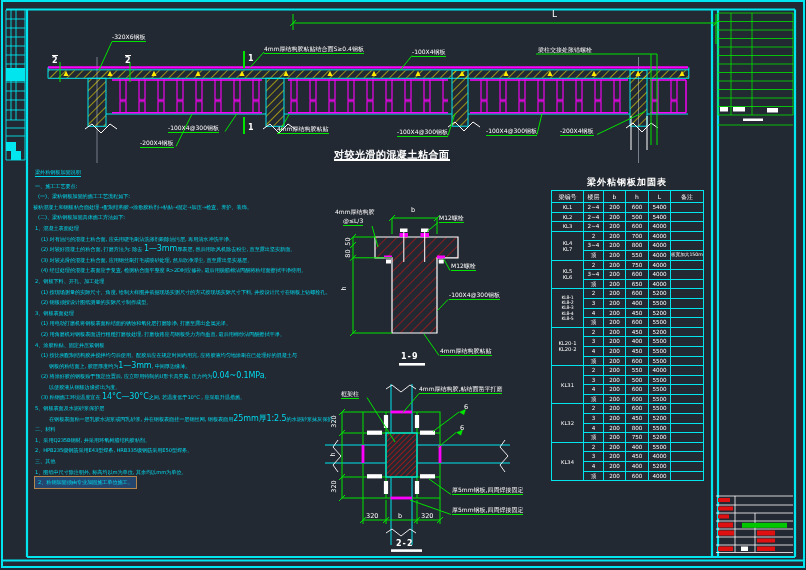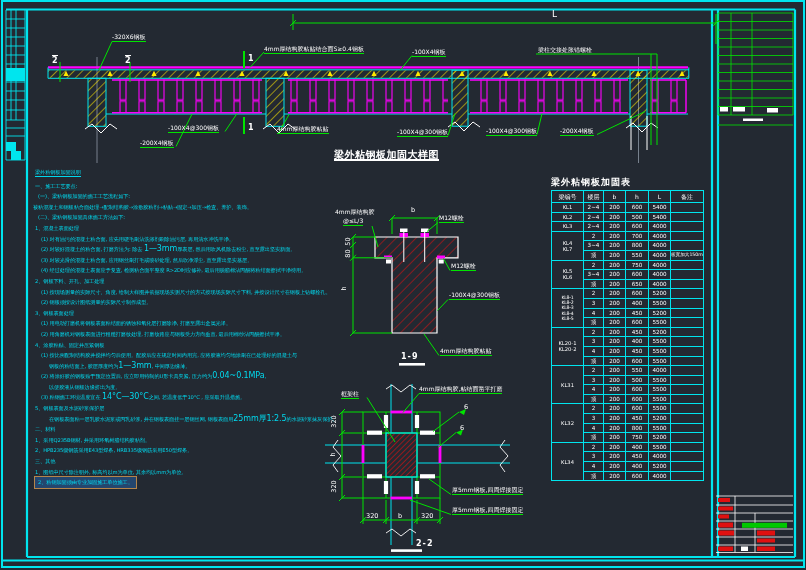--- a/index.html
+++ b/index.html
@@ -29,21 +29,21 @@
   
   #tablewrap{position:absolute;left:551px;top:190px;z-index:3;}
   #tablewrap table{border-collapse:collapse;table-layout:fixed;width:152px;}
   #tablewrap th,#tablewrap td{border:1px solid #00e5ee;color:#fff;text-align:center;vertical-align:middle;
       padding:0;overflow:hidden;white-space:nowrap;font-weight:normal;}
   #tablewrap th{font-size:6px;height:11px;line-height:11px;}
   #tablewrap td{font-size:5.6px;height:8.6px;line-height:8.6px;}
   #tablewrap td.gname{font-size:5.2px;line-height:6px;}
   #tablewrap td.gname.tight{font-size:4.6px;line-height:5.3px;letter-spacing:-0.2px;}
   #tablewrap td.remark{font-size:4.6px;}
-  #tabletitle{position:absolute;left:551px;top:176px;width:152px;text-align:left;color:#fff;
+  #tabletitle{position:absolute;left:551px;top:176px;width:152px;text-align:center;color:#fff;
       font-size:9px;font-weight:bold;letter-spacing:1px;z-index:3;}
 </style>
 </head>
 <body>
 
 <div id="canvas">
 
   <svg id="linework" width="806" height="570" viewBox="0 0 806 570">
     <defs>
       <pattern id="hY" patternUnits="userSpaceOnUse" width="6" height="6" patternTransform="rotate(45)">
@@ -201,21 +201,21 @@
   <span class="lbl ug" style="left:112px;top:33px;">-320X6钢板</span>
   <span class="lbl ug" style="left:264px;top:45px;">4mm厚结构胶粘贴结合面S≥0.4钢板</span>
   <span class="lbl ug" style="left:412px;top:48px;">-100X4钢板</span>
   <span class="lbl" style="left:538px;top:46px;">梁柱交接处胀锚螺栓</span>
   <span class="lbl ug" style="left:140px;top:139px;">-200X4钢板</span>
   <span class="lbl ug" style="left:168px;top:124px;">-100X4@300钢板</span>
   <span class="lbl ug" style="left:277px;top:125px;">4mm厚结构胶粘贴</span>
   <span class="lbl ug" style="left:397px;top:128px;">-100X4@300钢板</span>
   <span class="lbl ug" style="left:486px;top:127px;">-100X4@300钢板</span>
   <span class="lbl ug" style="left:560px;top:127px;">-200X4钢板</span>
-  <span class="lbl dtitle" style="left:334px;top:151px;">梁外粘钢板加固大样图</span>
+  <span class="lbl dtitle" style="left:334px;top:151px;">对较光滑的混凝土粘合面</span>
 
   <span class="lbl" style="left:335px;top:208px;">4mm厚结构胶</span>
   <span class="lbl ug" style="left:343px;top:217px;">@≤L/3</span>
   <span class="lbl ug" style="left:439px;top:214px;">M12螺栓</span>
   <span class="lbl ug" style="left:451px;top:262px;">M12螺栓</span>
   <span class="lbl ug" style="left:449px;top:291px;">-100X4@300钢板</span>
   <span class="lbl ug" style="left:440px;top:347px;">4mm厚结构胶粘贴</span>
   <span class="lbl dim" style="left:411px;top:207px;">b</span>
   <span class="lbl dim rv" style="left:344px;top:238px;">50</span>
   <span class="lbl dim rv" style="left:344px;top:250px;">80</span>
@@ -227,21 +227,21 @@
   <span class="lbl dim" style="left:464px;top:404px;">6</span>
   <span class="lbl dim" style="left:460px;top:425px;">6</span>
   <span class="lbl ug" style="left:452px;top:486px;">厚5mm钢板,四周焊接固定</span>
   <span class="lbl ug" style="left:452px;top:506px;">厚5mm钢板,四周焊接固定</span>
   <span class="lbl dim rv" style="left:328px;top:418px;">320</span>
   <span class="lbl dim rv" style="left:331px;top:451px;">h</span>
   <span class="lbl dim rv" style="left:328px;top:483px;">320</span>
   <span class="lbl dim" style="left:366px;top:513px;">320</span>
   <span class="lbl dim" style="left:398px;top:513px;">b</span>
   <span class="lbl dim" style="left:421px;top:513px;">320</span>
-  <span class="lbl stitle" style="left:416px;top:540px;text-align:right;">2-2</span>
+  <span class="lbl stitle" style="left:396px;top:540px;text-align:right;">2-2</span>
 
   <div id="notes">
     <div>
         <div class="nline title"><span>梁外粘钢板加固说明</span></div>
         <div class="nline h1"><span>一、施工工艺要点:</span></div>
         <div class="nline sub"><span>(一)、梁粘钢板加固的施工工艺流程如下:</span></div>
         <div class="nline flow"><span>被粘混凝土和钢板粘合面处理→配制结构胶→涂敷胶粘剂→粘贴→固定→加压→检查、养护、装饰。</span></div>
         <div class="nline sub"><span>(二)、梁粘钢板加固具体施工方法如下:</span></div>
         <div class="nline h1"><span>1、混凝土表面处理</span></div>
         <div class="nline item"><span>(1) 对有油污的混凝土粘合面, 应先用硬毛刷沾洗涤剂刷除油污层, 再用清水冲洗干净。</span></div>

